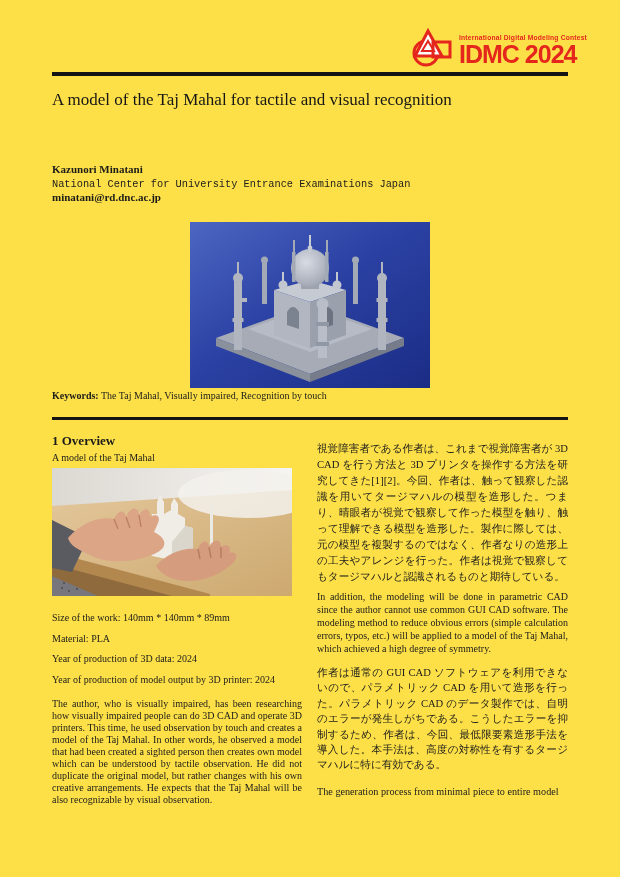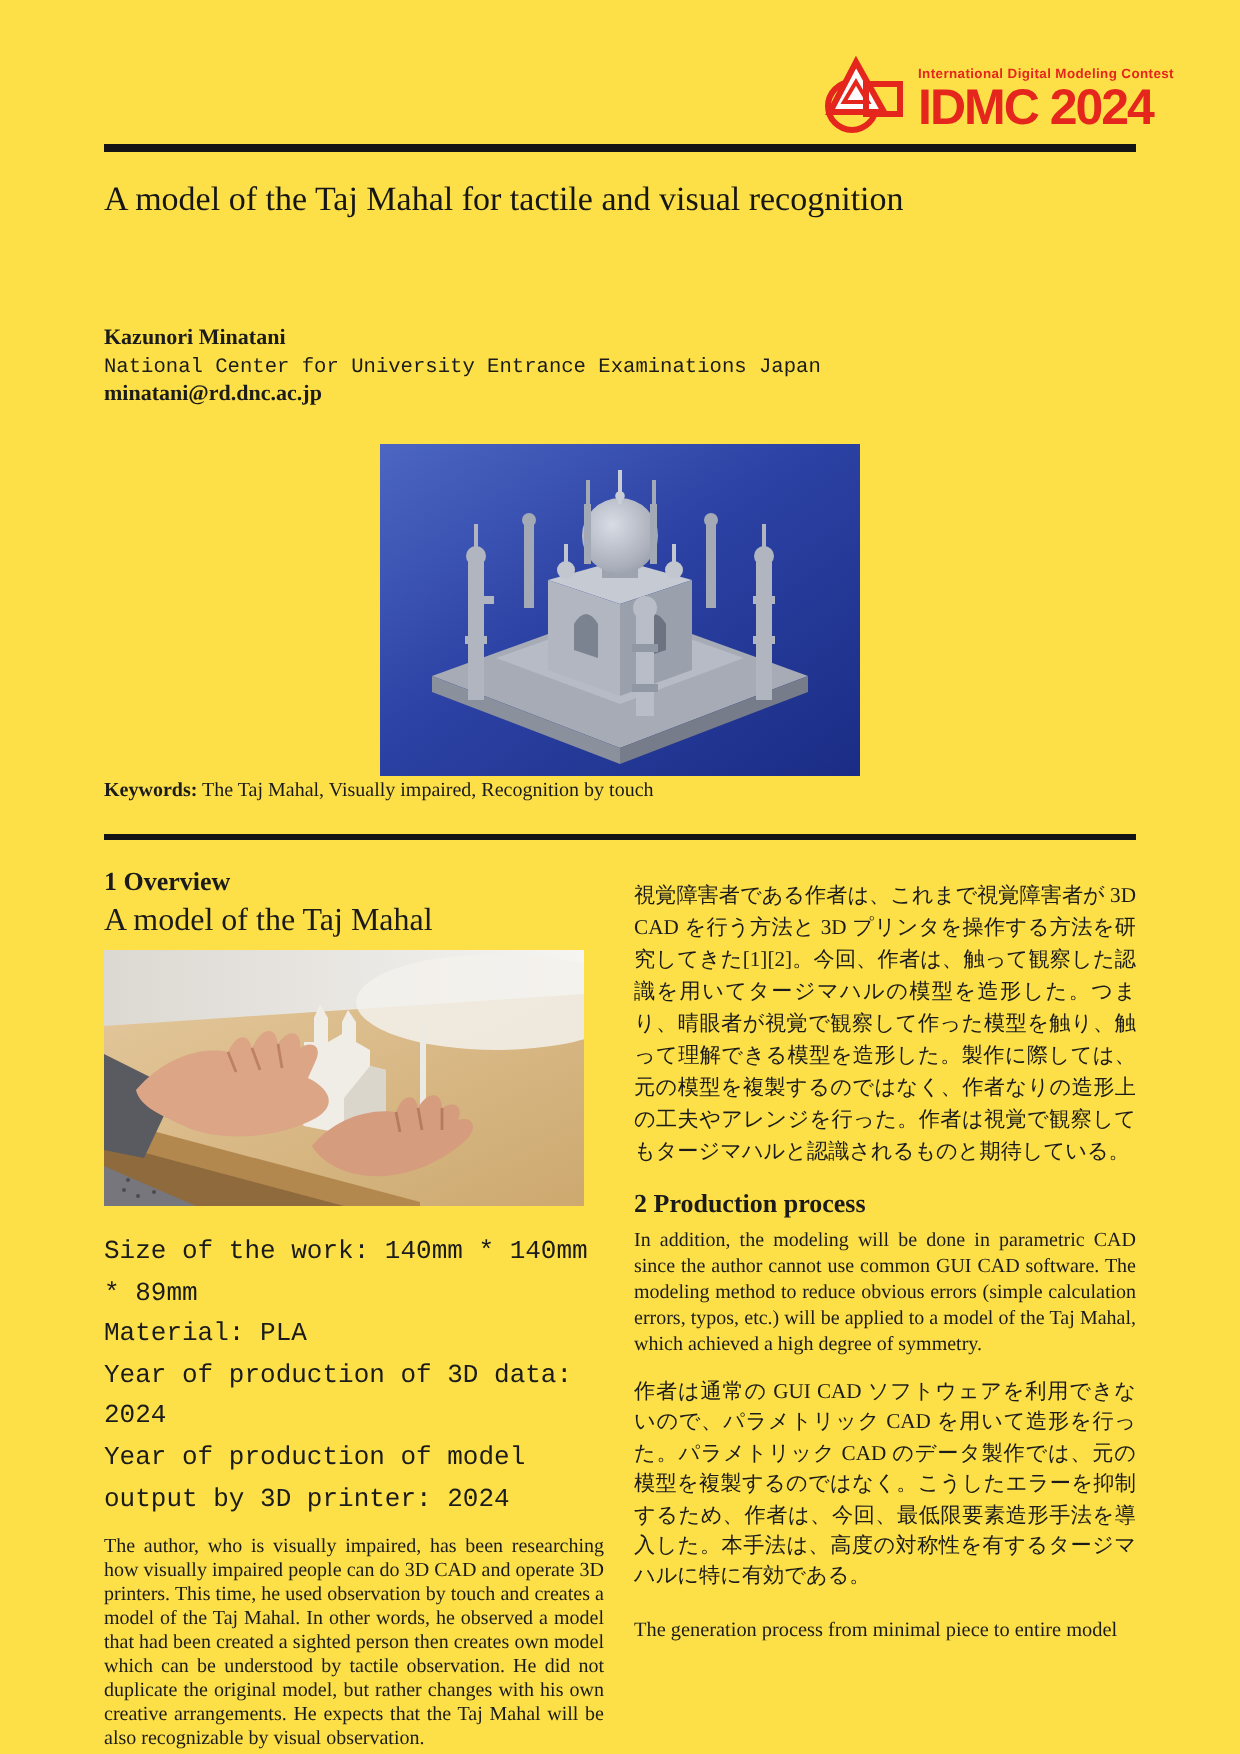--- a/index.html
+++ b/index.html
@@ -30,24 +30,24 @@
   .hero{position:absolute;left:190px;top:222px;width:240px;height:166px;}
   .hero svg{display:block;}
   
   .keywords{position:absolute;left:52px;top:390px;font-size:10px;}
   .kw-label{font-weight:bold;}
   
   .col{position:absolute;top:433px;}
   .col-left{left:52px;width:250px;}
   .col-right{left:317px;top:441px;width:251px;font-family:Liberation Serif, serif;}
   h2.sec{font-size:13px;font-weight:bold;margin:0;line-height:15px;}
-  .caption{font-size:16px;margin:4px 0 5px;}
+  .caption{font-size:10px;margin:4px 0 5px;}
   .figure2{width:240px;height:128px;}
   .details{margin-top:8px;}
-  .detail-line{font-size:13px;line-height:20.6px;font-family:Liberation Mono, monospace;}
+  .detail-line{font-size:10px;line-height:20.6px;}
   .para-en{font-size:10px;line-height:12px;text-align:justify;margin-top:8px;}
   .jp{font-size:10.6px;line-height:16px;text-align:justify;}
   .col-right h2.sec{margin-top:9px;}
   .col-right .para-en{margin-top:5px;line-height:13px;}
   .jp2{margin-top:10px;line-height:15.4px;}
   .closing{font-size:10.2px;margin-top:13px;}
 </style>
 </head>
 <body>
 
@@ -198,19 +198,18 @@
       <div class="detail-line">Material: PLA</div>
       <div class="detail-line">Year of production of 3D data: 2024</div>
       <div class="detail-line">Year of production of model output by 3D printer: 2024</div>
     </div>
 
     <div class="para-en">The author, who is visually impaired, has been researching how visually impaired people can do 3D CAD and operate 3D printers. This time, he used observation by touch and creates a model of the Taj Mahal. In other words, he observed a model that had been created a sighted person then creates own model which can be understood by tactile observation. He did not duplicate the original model, but rather changes with his own creative arrangements. He expects that the Taj Mahal will be also recognizable by visual observation.</div>
   </div>
 
   <div class="col col-right">
     <div class="jp">視覚障害者である作者は、これまで視覚障害者が 3D CAD を行う方法と 3D プリンタを操作する方法を研究してきた[1][2]。今回、作者は、触って観察した認識を用いてタージマハルの模型を造形した。つまり、晴眼者が視覚で観察して作った模型を触り、触って理解できる模型を造形した。製作に際しては、元の模型を複製するのではなく、作者なりの造形上の工夫やアレンジを行った。作者は視覚で観察してもタージマハルと認識されるものと期待している。</div>
-    <h2 class="sec">2 Production process</h2>
     <div class="para-en">In addition, the modeling will be done in parametric CAD since the author cannot use common GUI CAD software. The modeling method to reduce obvious errors (simple calculation errors, typos, etc.) will be applied to a model of the Taj Mahal, which achieved a high degree of symmetry.</div>
-    <div class="jp jp2">作者は通常の GUI CAD ソフトウェアを利用できないので、パラメトリック CAD を用いて造形を行った。パラメトリック CAD のデータ製作では、元の模型を複製するのではなく。こうしたエラーを抑制するため、作者は、今回、最低限要素造形手法を導入した。本手法は、高度の対称性を有するタージマハルに特に有効である。</div>
+    <div class="jp jp2">作者は通常の GUI CAD ソフトウェアを利用できないので、パラメトリック CAD を用いて造形を行った。パラメトリック CAD のデータ製作では、自明のエラーが発生しがちである。こうしたエラーを抑制するため、作者は、今回、最低限要素造形手法を導入した。本手法は、高度の対称性を有するタージマハルに特に有効である。</div>
     <div class="closing">The generation process from minimal piece to entire model</div>
   </div>
 
 </div>
 
 </body></html>

